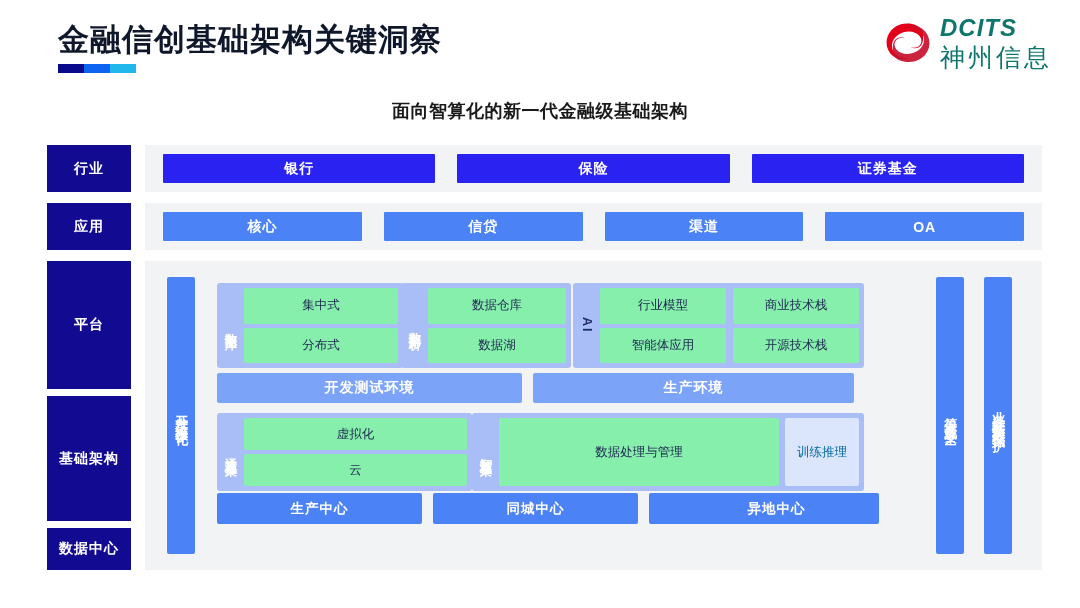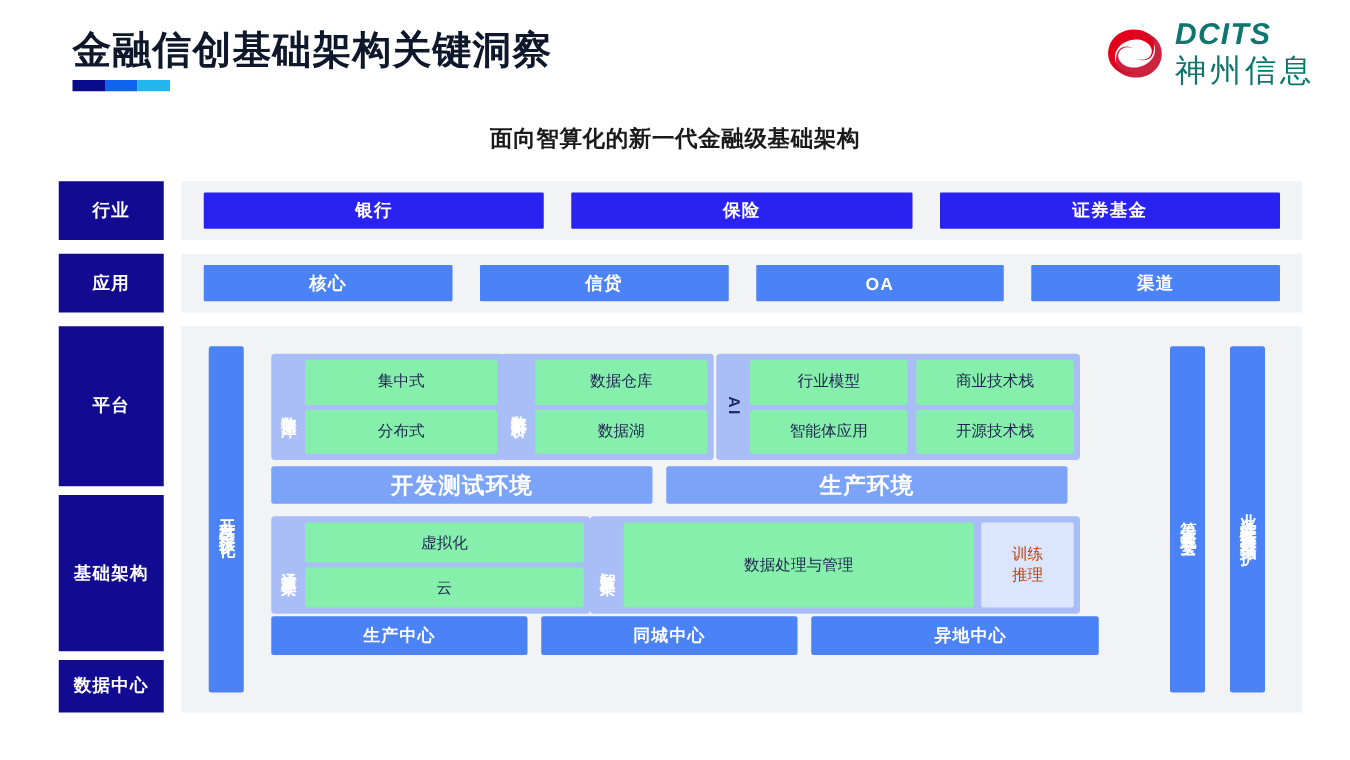--- a/index.html
+++ b/index.html
@@ -78,30 +78,30 @@
   .gcols{flex:1;display:flex;gap:7px;}
   .gcol{flex:1;display:flex;flex-direction:column;gap:4px;}
 
   .g-db{left:6px;top:6px;width:176px;height:75px;}
   .g-da{left:190px;top:6px;width:160px;height:75px;}
   .g-ai{left:362px;top:6px;width:281px;height:75px;}
   .g-ai .gtitle{color:#1f2a64;}
 
   
   .envbar{position:absolute;height:30px;background:#7ba3f7;color:#fff;border-radius:2px;
-          display:flex;align-items:center;justify-content:center;font-size:18px;font-weight:bold;letter-spacing:1px;}
+          display:flex;align-items:center;justify-content:center;font-size:14px;font-weight:bold;letter-spacing:1px;}
   .env-dev{left:6px;top:96px;width:305px;}
   .env-prod{left:322px;top:96px;width:321px;}
 
   .g-tysf{left:6px;top:136px;width:245px;height:68px;}
   .g-zhisf{left:261px;top:136px;width:382px;height:68px;}
   .g-zhisf .gbody{flex-direction:row;gap:6px;}
   .g-zhisf .zcol{flex:1;display:flex;flex-direction:column;gap:4px;}
-  .zside{width:74px;flex:none;background:#dbe6fc;border-radius:2px;display:flex;flex-direction:column;
-         align-items:center;justify-content:center;font-size:12.5px;color:#c2410c;line-height:1.35;}
+  .zside{width:74px;flex:none;background:#dbe6fc;border-radius:2px;display:flex;
+         align-items:center;justify-content:center;font-size:12.5px;color:#0369a1;line-height:1.35;}
 
   
   .dcbar{position:absolute;top:216px;height:31px;background:#4b82f5;color:#fff;border-radius:2px;
          display:flex;align-items:center;justify-content:center;font-size:13.5px;font-weight:bold;letter-spacing:1px;}
   .dc1{left:6px;width:205px;}
   .dc2{left:222px;width:205px;}
   .dc3{left:438px;width:205px;padding-left:25px;}
 </style>
 </head>
 <body>
@@ -146,22 +146,22 @@
       <div class="bar bar-industry">银行</div>
       <div class="bar bar-industry">保险</div>
       <div class="bar bar-industry">证券基金</div>
     </div>
   </div>
 
   <div class="rowpanel row-app">
     <div class="bars">
       <div class="bar bar-app">核心</div>
       <div class="bar bar-app">信贷</div>
+      <div class="bar bar-app">渠道</div>
       <div class="bar bar-app">OA</div>
-      <div class="bar bar-app">渠道</div>
     </div>
   </div>
 
   <div class="mainpanel">
 
     <div class="vbar vbar-devops">开发运维一体化</div>
     <div class="vbar vbar-sec">等保合规安全</div>
     <div class="vbar vbar-bcp">业务连续性及数据保护</div>
 
     <div class="content">

